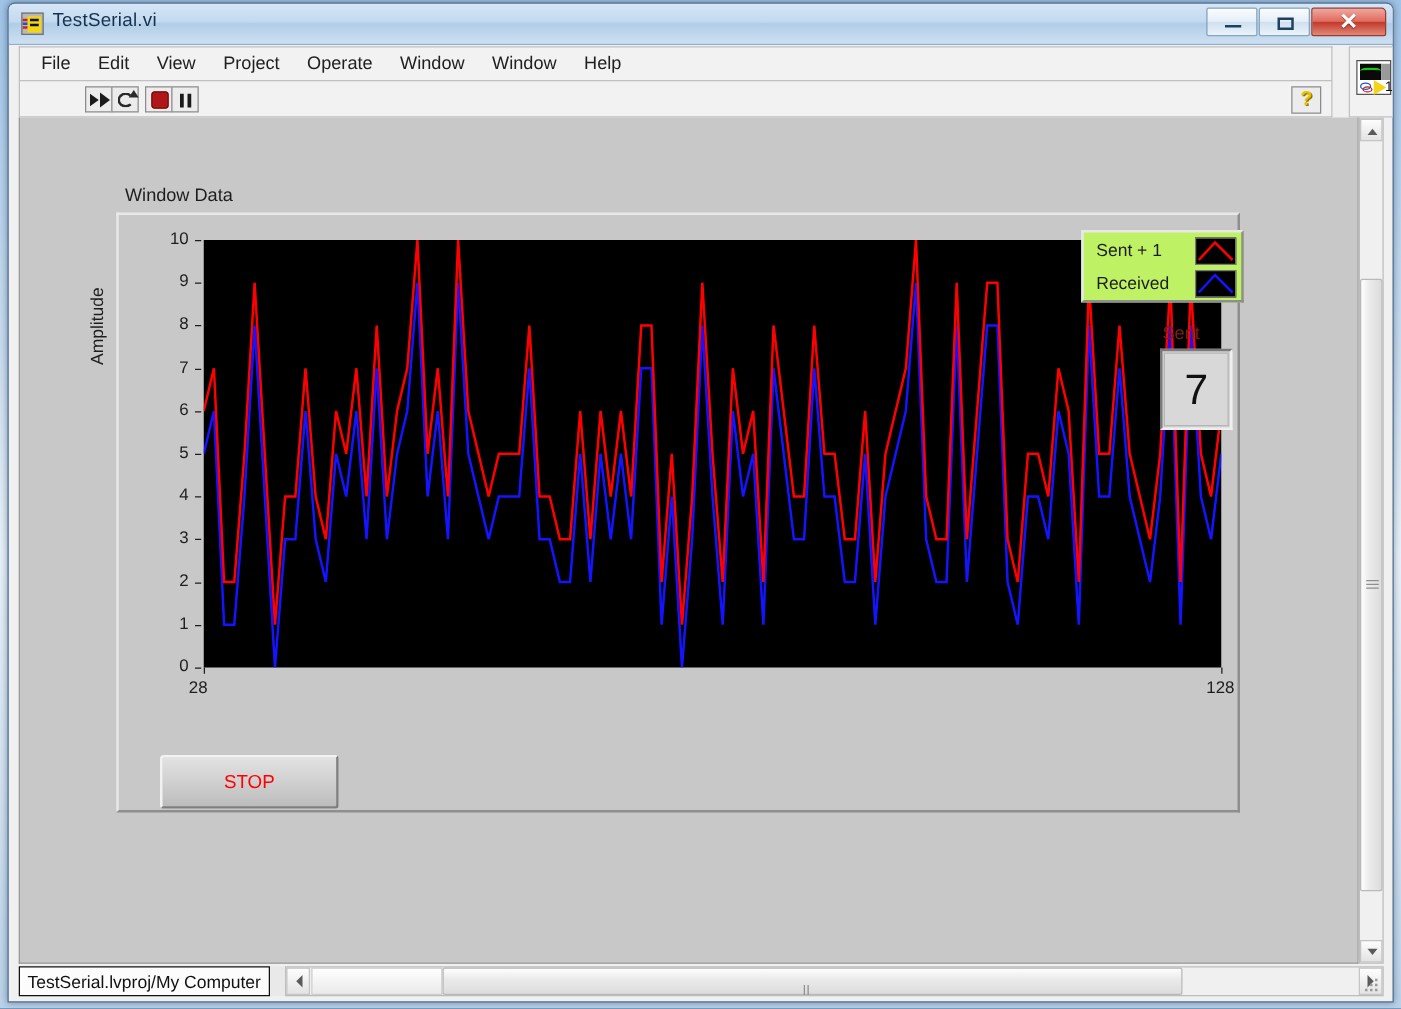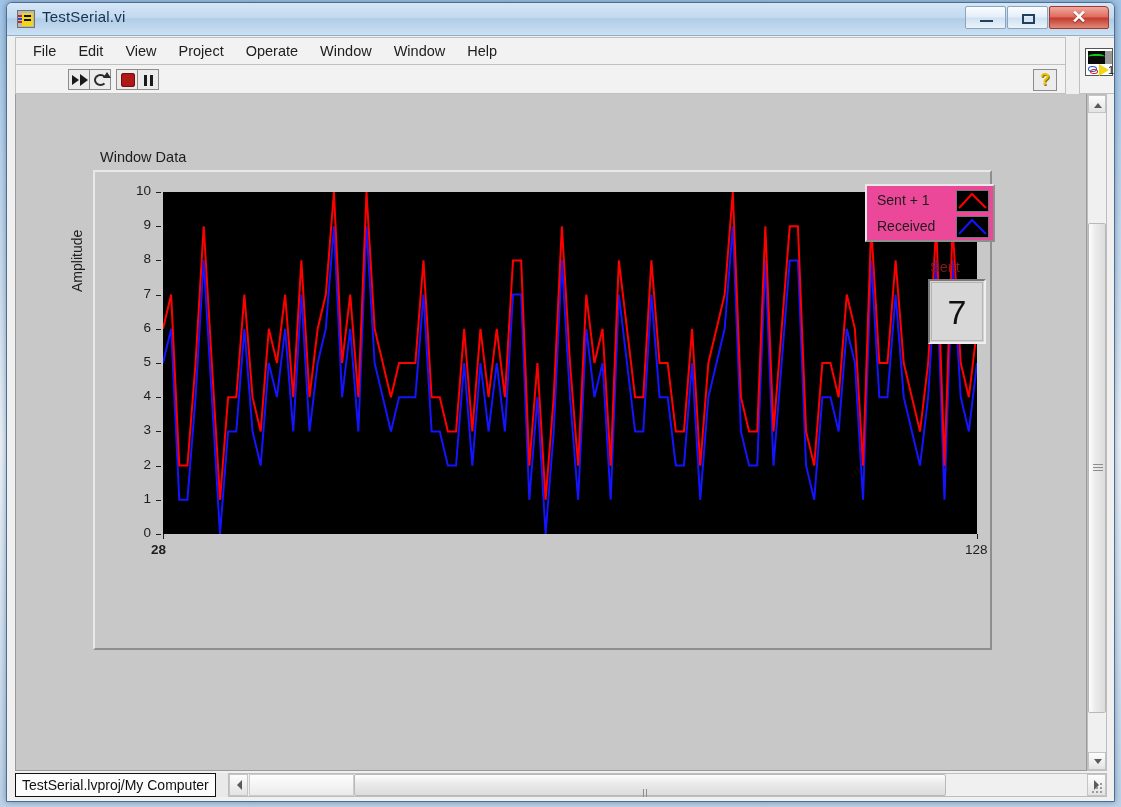--- a/index.html
+++ b/index.html
@@ -168,21 +168,21 @@
   .xtick { position:absolute; font-size:13.5px; color:#1d1d1d; }
   .xtickmark { position:absolute; width:1px; height:5px; background:#1d1d1d; }
   .xlabel {
     position:absolute; width:814px; text-align:center;
     font-size:14px; font-weight:bold; color:#111;
   }
 
   
   .legend {
     position:absolute; left:770px; top:12px; width:130px; height:58px;
-    background:#ec4899;
+    background:#bef264;
     border-top:2px solid #e8e8e8; border-left:2px solid #e8e8e8;
     border-right:2px solid #8e8e8e; border-bottom:2px solid #8e8e8e;
   }
   .legend-row { position:absolute; left:10px; width:116px; height:24px; }
   .legend-name { position:absolute; left:0; top:2px; font-size:14px; color:#1d1d1d; }
   .legend-swatch {
     position:absolute; right:4px; top:0; width:33px; height:22px; background:#000;
     border:1px solid #777;
   }
 
@@ -370,21 +370,21 @@
             <div class="ytickmark" style="left:61px;top:122.60000000000002px;"></div>
             <div class="ytick" style="left:22px;top:79.39999999999998px;">8</div>
             <div class="ytickmark" style="left:61px;top:88.39999999999998px;"></div>
             <div class="ytick" style="left:22px;top:45.19999999999999px;">9</div>
             <div class="ytickmark" style="left:61px;top:54.19999999999999px;"></div>
             <div class="ytick" style="left:22px;top:11px;">10</div>
             <div class="ytickmark" style="left:61px;top:20px;"></div>
           </div>
         <div id="xticks">
             <div class="xtickmark" style="left:68px;top:362px;"></div>
-            <div class="xtick" style="left:56px;top:370px;font-weight:bold;">28</div>
+            <div class="xtick" style="left:56px;top:370px;">28</div>
             <div class="xtickmark" style="left:882px;top:362px;"></div>
             <div class="xtick" style="left:870px;top:370px;">128</div>
           </div>
 
         <div class="plot">
           <svg id="plot-svg" width="814" height="342" viewBox="0 0 814 342">
               <path d="M0.00,171.00L8.14,136.80L16.28,307.80L24.42,307.80L32.56,205.20L40.70,68.40L48.84,205.20L56.98,342.00L65.12,239.40L73.26,239.40L81.40,136.80L89.54,239.40L97.68,273.60L105.82,171.00L113.96,205.20L122.10,136.80L130.24,239.40L138.38,102.60L146.52,239.40L154.66,171.00L162.80,136.80L170.94,34.20L179.08,205.20L187.22,136.80L195.36,239.40L203.50,34.20L211.64,171.00L219.78,205.20L227.92,239.40L236.06,205.20L244.20,205.20L252.34,205.20L260.48,102.60L268.62,239.40L276.76,239.40L284.90,273.60L293.04,273.60L301.18,171.00L309.32,273.60L317.46,171.00L325.60,239.40L333.74,171.00L341.88,239.40L350.02,102.60L358.16,102.60L366.30,307.80L374.44,205.20L382.58,342.00L390.72,239.40L398.86,68.40L407.00,205.20L415.14,307.80L423.28,136.80L431.42,205.20L439.56,171.00L447.70,307.80L455.84,102.60L463.98,171.00L472.12,239.40L480.26,239.40L488.40,102.60L496.54,205.20L504.68,205.20L512.82,273.60L520.96,273.60L529.10,171.00L537.24,307.80L545.38,205.20L553.52,171.00L561.66,136.80L569.80,34.20L577.94,239.40L586.08,273.60L594.22,273.60L602.36,68.40L610.50,273.60L618.64,171.00L626.78,68.40L634.92,68.40L643.06,273.60L651.20,307.80L659.34,205.20L667.48,205.20L675.62,239.40L683.76,136.80L691.90,171.00L700.04,307.80L708.18,68.40L716.32,205.20L724.46,205.20L732.60,102.60L740.74,205.20L748.88,239.40L757.02,273.60L765.16,205.20L773.30,68.40L781.44,307.80L789.58,68.40L797.72,205.20L805.86,239.40L814.00,171.00" fill="none" stroke="#1414ff" stroke-width="2" stroke-linejoin="miter"></path>
               <path d="M0.00,136.80L8.14,102.60L16.28,273.60L24.42,273.60L32.56,171.00L40.70,34.20L48.84,171.00L56.98,307.80L65.12,205.20L73.26,205.20L81.40,102.60L89.54,205.20L97.68,239.40L105.82,136.80L113.96,171.00L122.10,102.60L130.24,205.20L138.38,68.40L146.52,205.20L154.66,136.80L162.80,102.60L170.94,0.00L179.08,171.00L187.22,102.60L195.36,205.20L203.50,0.00L211.64,136.80L219.78,171.00L227.92,205.20L236.06,171.00L244.20,171.00L252.34,171.00L260.48,68.40L268.62,205.20L276.76,205.20L284.90,239.40L293.04,239.40L301.18,136.80L309.32,239.40L317.46,136.80L325.60,205.20L333.74,136.80L341.88,205.20L350.02,68.40L358.16,68.40L366.30,273.60L374.44,171.00L382.58,307.80L390.72,205.20L398.86,34.20L407.00,171.00L415.14,273.60L423.28,102.60L431.42,171.00L439.56,136.80L447.70,273.60L455.84,68.40L463.98,136.80L472.12,205.20L480.26,205.20L488.40,68.40L496.54,171.00L504.68,171.00L512.82,239.40L520.96,239.40L529.10,136.80L537.24,273.60L545.38,171.00L553.52,136.80L561.66,102.60L569.80,0.00L577.94,205.20L586.08,239.40L594.22,239.40L602.36,34.20L610.50,239.40L618.64,136.80L626.78,34.20L634.92,34.20L643.06,239.40L651.20,273.60L659.34,171.00L667.48,171.00L675.62,205.20L683.76,102.60L691.90,136.80L700.04,273.60L708.18,34.20L716.32,171.00L724.46,171.00L732.60,68.40L740.74,171.00L748.88,205.20L757.02,239.40L765.16,171.00L773.30,34.20L781.44,273.60L789.58,34.20L797.72,171.00L805.86,205.20L814.00,136.80" fill="none" stroke="#ff0000" stroke-width="2" stroke-linejoin="miter"></path>
             </svg>
         </div>
@@ -408,20 +408,21 @@
             </span>
           </div>
         </div>
       </div>
 
       <div class="sent-label">Sent</div>
       <div class="sent-box">
         <div class="sent-inner">7</div>
       </div>
 
+      <div class="stop-btn">STOP</div>
     </div>
 
     <div class="vscroll">
       <div class="vs-arrow up">
         <span class="tri-u"></span>
       </div>
       <div class="vs-thumb">
         <span class="vs-grip">
           <i></i>
             <i></i>

